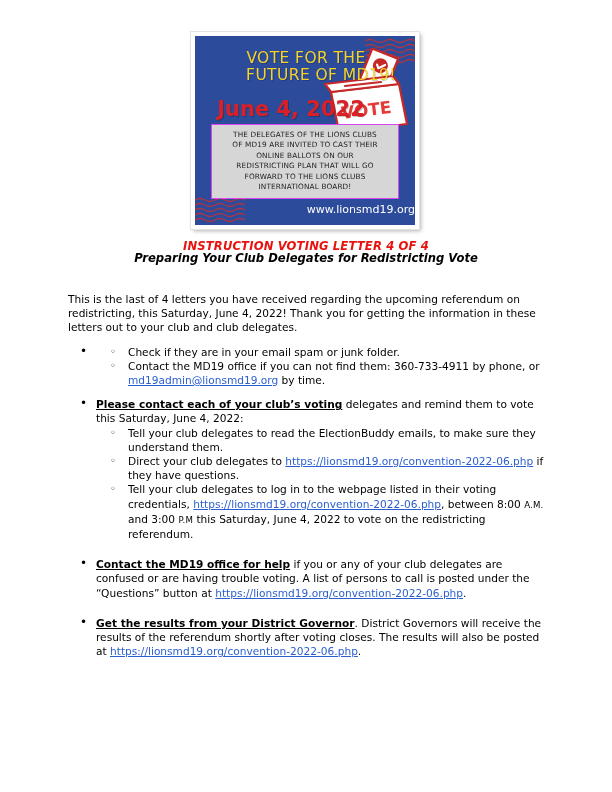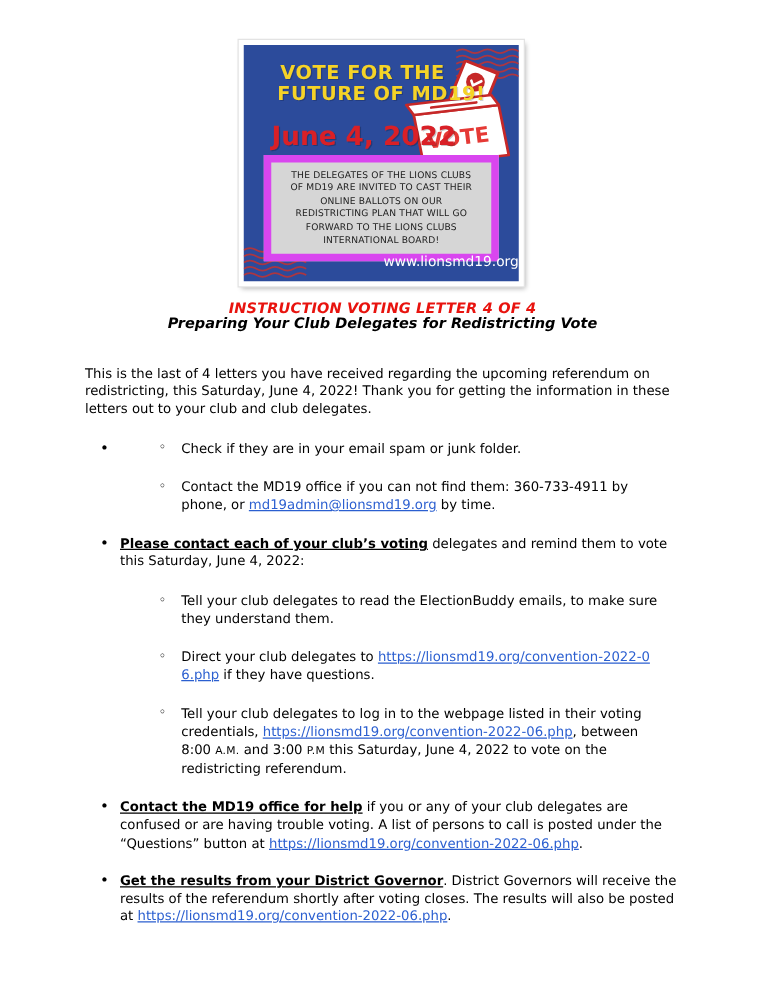--- a/index.html
+++ b/index.html
@@ -46,26 +46,26 @@
     width: 54px;
     height: 26px;
     opacity: 0.95;
   }
   .wave.tr { right: -2px; top: 2px; }
   .wave.bl { left: -2px; bottom: 2px; }
 
   .banner-title {
     position: absolute;
     top: 14px;
-    left: 0;
+    left: 16px;
     width: 100%;
     text-align: center;
     color: #f5d327;
     font-family: "DejaVu Sans", sans-serif;
-    font-weight: bold;
+    font-weight: normal;
     font-size: 15.5px;
     line-height: 16.5px;
     letter-spacing: 0.4px;
     text-shadow: 1px 1px 0 rgba(0,0,0,0.18);
   }
   .banner-title .l1 { display: block; padding-right: 30px; }
   .banner-title .l2 { display: block; }
 
   .banner-date {
     position: absolute;
@@ -91,21 +91,21 @@
     height: 86px;
   }
 
   .banner-box {
     position: absolute;
     left: 16px;
     top: 88px;
     width: 188px;
     box-sizing: border-box;
     background: #d6d6d6;
-    border: 6px solid #d946ef;
+    border: 1px solid #d946ef;
     padding: 5px 4px 6px 4px;
     text-align: center;
     color: #1d1d1d;
     font-family: "DejaVu Sans", sans-serif;
     font-size: 7.3px;
     line-height: 10.4px;
     letter-spacing: 0.15px;
   }
   .banner-box span { display: block; white-space: nowrap; }
 
@@ -175,21 +175,21 @@
     line-height: 14.2px;
   }
   ul.lvl2 {
     list-style: none;
     margin: 0;
     padding: 0;
   }
   ul.lvl2 > li {
     position: relative;
     padding-left: 32px;
-    margin: 17px;
+    margin: 0;
   }
   ul.lvl2 > li:before {
     content: "\25E6";
     position: absolute;
     left: 14px;
     top: 0px;
     font-size: 10px;
     line-height: 14.2px;
   }
   .bold-u {

